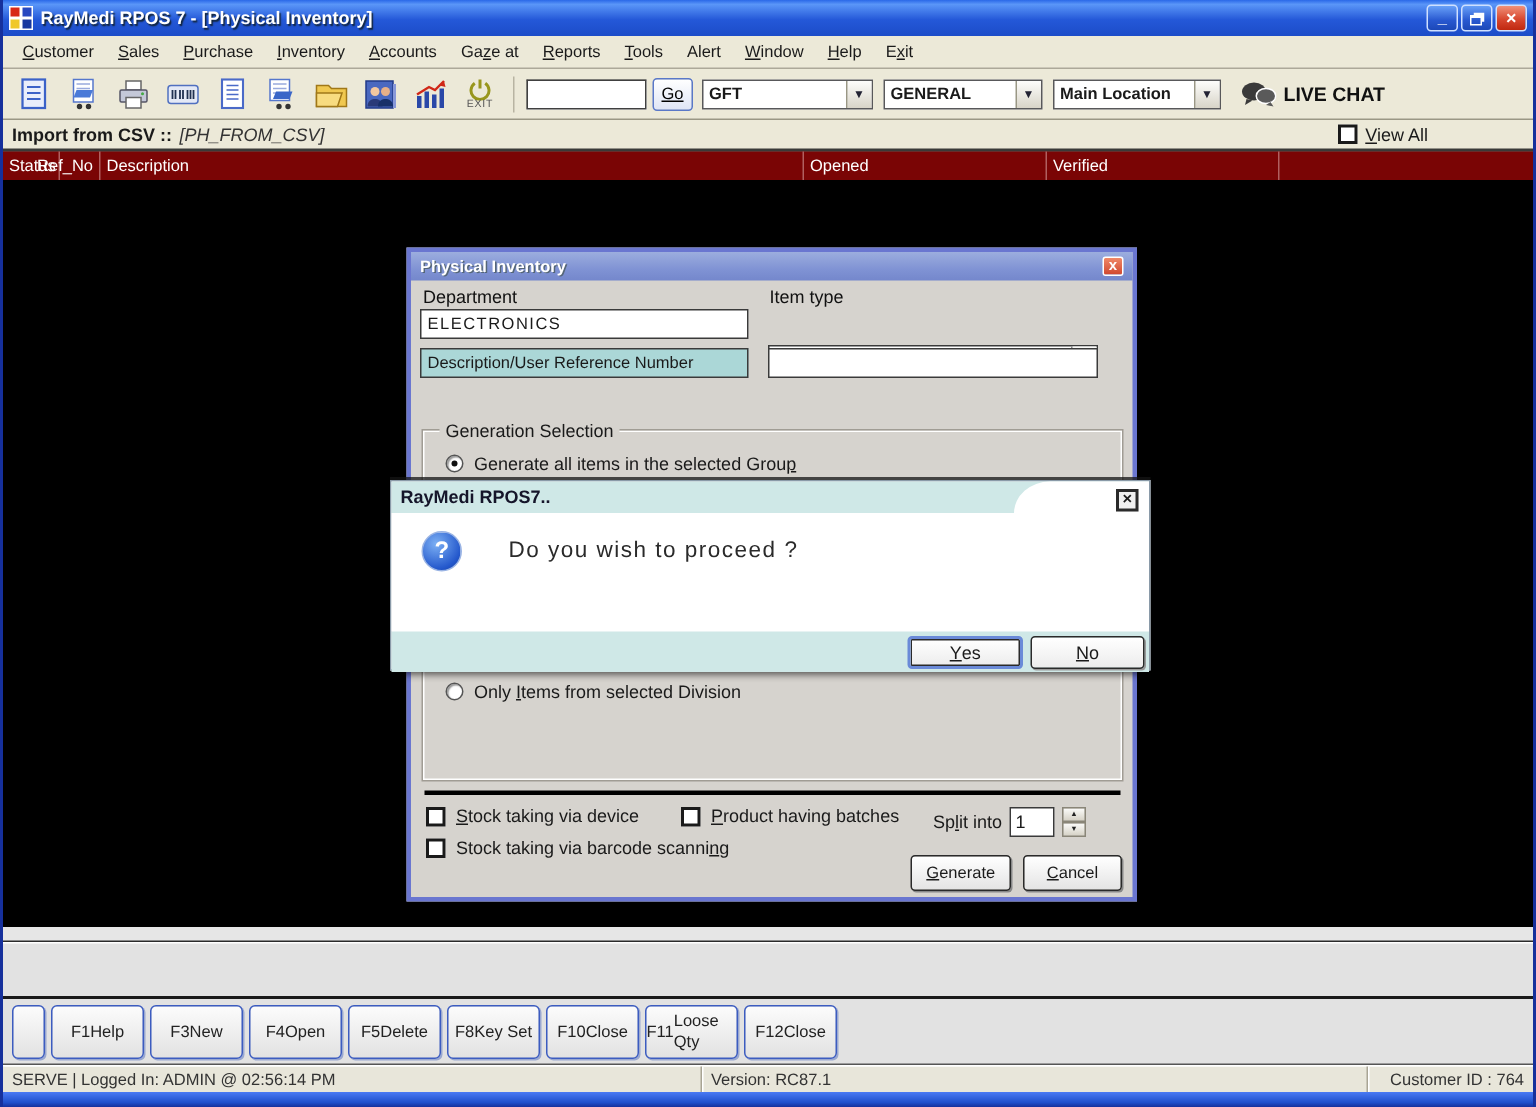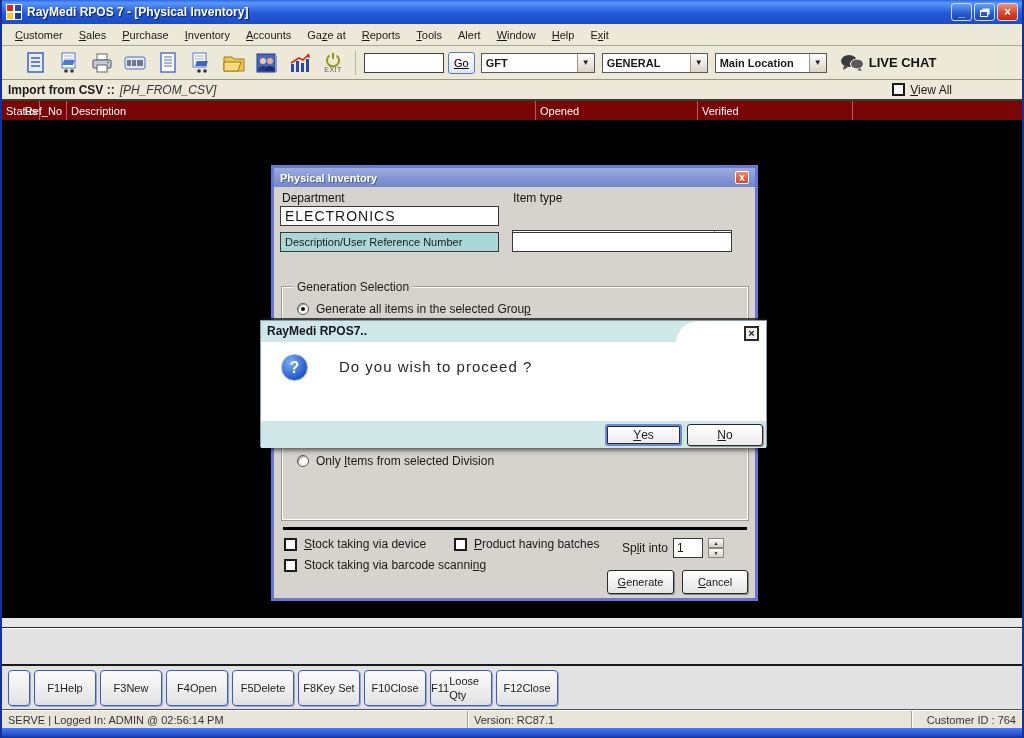--- a/index.html
+++ b/index.html
@@ -16,21 +16,21 @@
   .winbtns { display:flex; gap:2px; }
   .winbtn { width:21px; height:18px; border-radius:3px; border:1px solid #cfe0ff; color:#fff; font-weight:bold; display:flex; align-items:center; justify-content:center; background:linear-gradient(180deg,#68a0f8,#2858d0 60%,#1c48b8); font-size:11px; }
   .winbtn.close { background:linear-gradient(180deg,#f09078,#d84830 55%,#c02810); font-size:12px; }
   .restore-glyph { width:8px; height:7px; border:1px solid #fff; border-top:2px solid #fff; background:transparent; box-shadow:2px -2px 0 -0.5px #fff; margin-top:2px; margin-right:2px; }
 
   
   .menubar { height:22px; background:#ece9d8; border-bottom:1px solid #aca899; display:flex; align-items:center; padding:0 6px; gap:2px; flex:0 0 auto; }
   .menu-item { padding:2px 7px; }
 
   
-  .toolbar { height:34px; background:#ece9d8; border-bottom:1px solid #9a9785; display:flex; align-items:center; padding:0 19px; flex:0 0 auto; }
+  .toolbar { height:34px; background:#ece9d8; border-bottom:1px solid #9a9785; display:flex; align-items:center; padding:0 6px; flex:0 0 auto; }
   .tbicon { width:30px; height:28px; display:flex; flex-direction:column; align-items:center; justify-content:center; margin-right:3px; }
   .tbicon svg { display:block; }
   .exit-caption { font-size:7px; color:#555; letter-spacing:.5px; line-height:6px; }
   .tb-sep { width:1px; height:24px; background:#b8b4a2; margin:0 8px 0 4px; }
   .tb-input { width:80px; height:20px; background:#fff; border:1px solid; border-color:#7f7c73 #fff #fff #7f7c73; outline:1px solid #404040; outline-offset:-1px; margin-right:4px; font-size:11px; padding:0 3px; }
   .btn-go { height:22px; padding:0 5px; border:1px solid #5a78c8; border-radius:3px; background:linear-gradient(180deg,#ffffff,#dfe5f5); font-size:11px; text-decoration:underline; margin-right:6px; }
   .combo { height:20px; background:#fff; border:1px solid #58585a; display:flex; align-items:center; margin-right:7px; }
   .combo .val { flex:1; padding:0 4px; font-weight:bold; font-size:11px; white-space:nowrap; overflow:hidden; }
   .combo .dd { width:17px; height:18px; background:linear-gradient(180deg,#fdfdfb,#d8d4c8); border-left:1px solid #9a9785; display:flex; align-items:center; justify-content:center; font-size:8px; color:#223; }
   .combo.c1{width:114px;} .combo.c2{width:106px;} .combo.c3{width:112px;}
@@ -53,21 +53,21 @@
   
   .client { flex:1; background:#000; position:relative; }
 
   
   .pi-dialog { position:absolute; left:269px; top:45px; width:487px; height:436px; border:3px solid #6a76d0; background:#d6d3ce; box-shadow:2px 2px 3px rgba(0,0,0,.6); }
   .pi-title { height:19px; background:linear-gradient(180deg,#9cadde,#8093d4 60%,#7487cc); display:flex; align-items:center; padding:0 6px; }
   .pi-title-text { color:#fff; font-weight:bold; font-size:11px; text-shadow:1px 1px 0 #567; flex:1; }
   .pi-close { width:14px; height:13px; background:linear-gradient(180deg,#f08868,#d04830); border:1px solid #fff; border-radius:2px; color:#fff; font-size:10px; font-weight:bold; display:flex; align-items:center; justify-content:center; line-height:10px; }
   .pi-body { position:relative; width:481px; height:411px; }
   .pi-label { position:absolute; font-size:12px; color:#111; }
-  .fld { position:absolute; height:20px; background:#fff; border:1px solid #3a3a3a; font-size:14px; padding:0 4px; display:flex; align-items:center; }
+  .fld { position:absolute; height:20px; background:#fff; border:1px solid #3a3a3a; font-size:11px; padding:0 4px; display:flex; align-items:center; }
   .desc-btn { position:absolute; height:20px; background:#abd7d7; border:1px solid #3a3a3a; font-size:11px; padding:0 4px; display:flex; align-items:center; }
   .fld-combo { position:absolute; height:20px; background:#fff; border:1px solid #3a3a3a; display:flex; align-items:center; }
   .fld-combo .val { flex:1; padding:0 4px; font-size:11px; }
   .fld-combo .dd { width:17px; height:18px; background:linear-gradient(180deg,#fdfdfb,#d0ccc0); border-left:1px solid #888; display:flex; align-items:center; justify-content:center; font-size:8px; }
   .groupbox { position:absolute; left:8px; top:100px; width:466px; height:233px; border:1px solid #fff; outline:1px solid #a09c94; outline-offset:0px; }
   .groupbox-title { position:absolute; top:-8px; left:10px; background:#d6d3ce; padding:0 4px; font-size:12px; }
   .radio-row { position:absolute; display:flex; align-items:center; gap:7px; font-size:12px; }
   .radio { width:12px; height:12px; border-radius:50%; background:#fff; border:1px solid #555; box-shadow:inset 1px 1px 1px #999; position:relative; }
   .radio.sel::after { content:""; position:absolute; left:3px; top:3px; width:4px; height:4px; border-radius:50%; background:#111; }
   .thickline { position:absolute; left:9px; top:340px; width:464px; height:3px; background:#000; }

